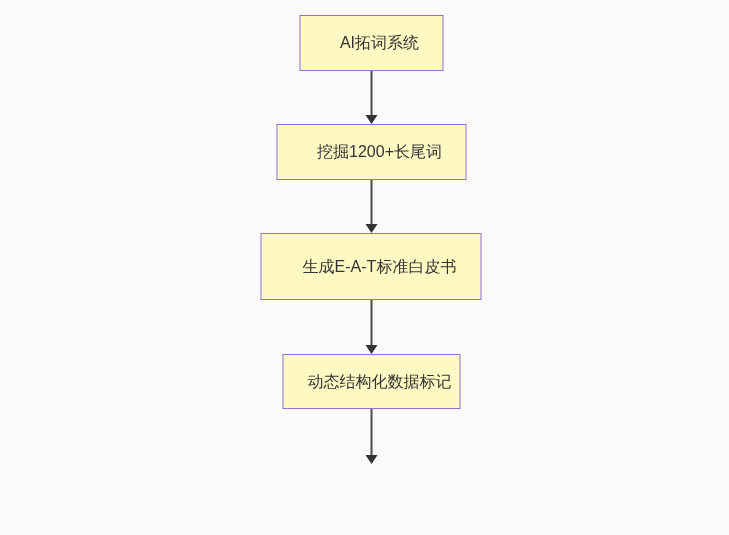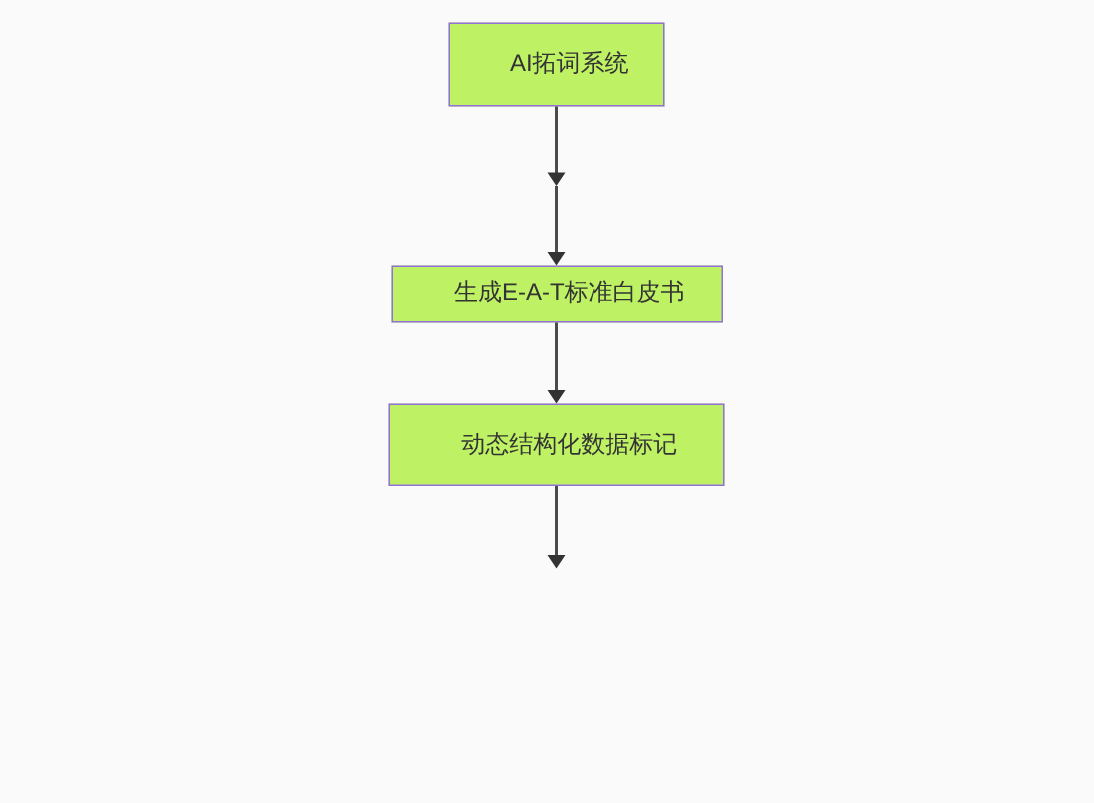--- a/index.html
+++ b/index.html
@@ -20,36 +20,36 @@
     position: absolute;
     top: 15px;
     left: 371px;
     transform: translateX(-50%);
     display: flex;
     flex-direction: column;
     align-items: center;
   }
   .node {
     box-sizing: border-box;
-    background: #bef264;
+    background: #fef9c3;
     border: 1px solid #9370db;
     color: #333333;
     font-size: 16px;
     line-height: 1;
     display: flex;
     align-items: center;
     justify-content: center;
     text-align: center;
     white-space: nowrap;
     padding-left: 17px;
   }
   .n0 { width: 144px; height: 56px; }
   .n1 { width: 190px; height: 56px; }
-  .n2 { width: 221px; height: 38px; }
-  .n3 { width: 224px; height: 55px; }
+  .n2 { width: 221px; height: 67px; }
+  .n3 { width: 178px; height: 55px; }
   .n4 { width: 236px; height: 55px; }
   .edge {
     position: relative;
     width: 14px;
   }
   .e0 { height: 53px; }
   .e1 { height: 53px; }
   .e2 { height: 54px; }
   .e3 { height: 55px; }
   .edge-line {
@@ -81,20 +81,23 @@
 
     <div class="node n0">
       <span>AI拓词系统</span>
     </div>
 
     <div class="edge e0">
       <div class="edge-line"></div>
       <div class="edge-head"></div>
     </div>
 
+    <div class="node n1">
+      <span>挖掘1200+长尾词</span>
+    </div>
 
     <div class="edge e1">
       <div class="edge-line"></div>
       <div class="edge-head"></div>
     </div>
 
     <div class="node n2">
       <span>生成E-A-T标准白皮书</span>
     </div>
 

